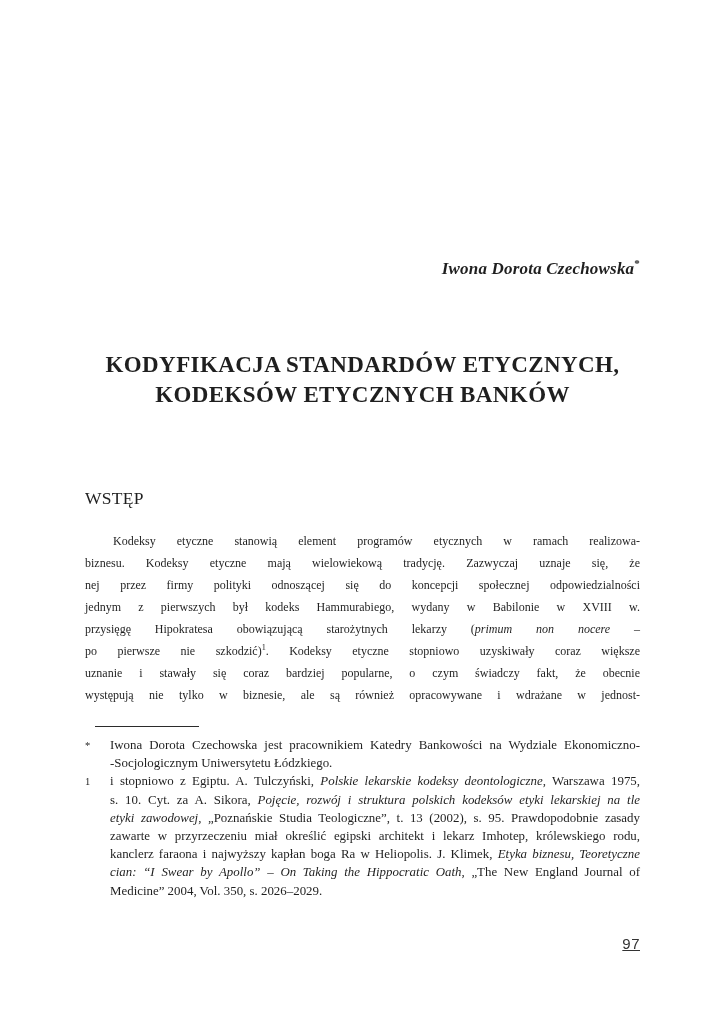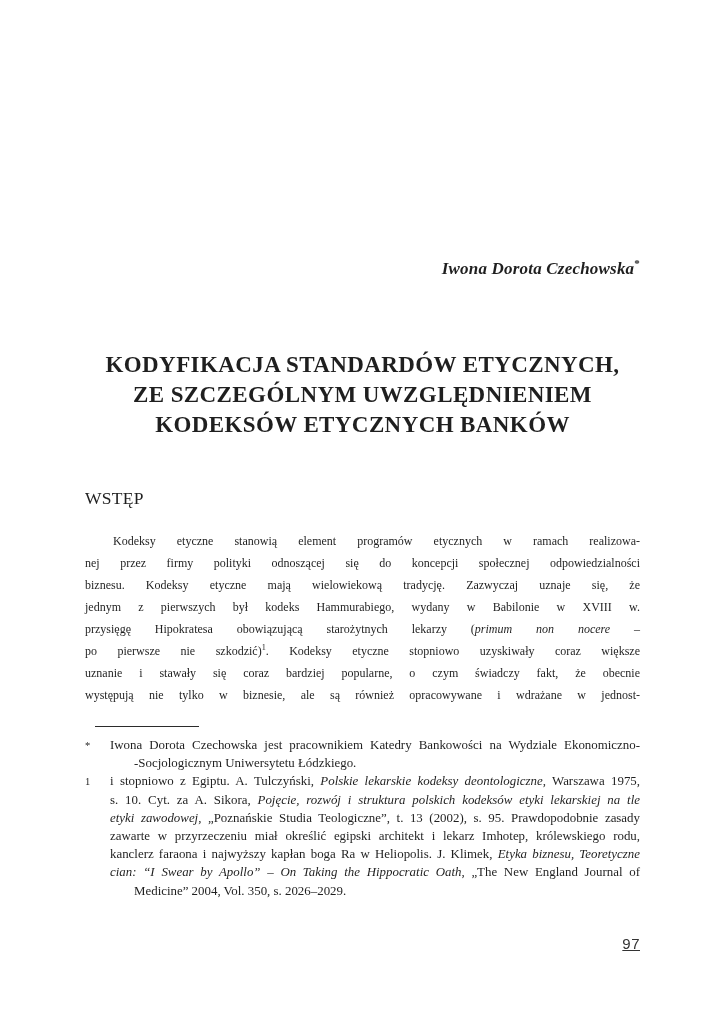--- a/index.html
+++ b/index.html
@@ -49,21 +49,20 @@
     font-size: 12px;
     line-height: 22px;
   }
   .rl-line {
     text-align: justify;
     text-align-last: justify;
     white-space: nowrap;
   }
   .rl-line.rl-last {
     text-align-last: left;
-    margin-left: 24px;
   }
   .rl-line.rl-ind {
     text-indent: 28px;
   }
   .it { font-style: italic; }
   .sup {
     font-size: 0.68em;
     vertical-align: super;
     line-height: 0;
   }
@@ -101,30 +100,29 @@
 </style>
 </head>
 <body>
 
 <div class="page">
 
   <div class="author-line"><span>Iwona Dorota Czechowska</span><span class="note-marker">*</span></div>
 
   <div class="article-title">
     <div>KODYFIKACJA STANDARDÓW ETYCZNYCH,</div>
-    <div>ZE SZCZEGÓLNYM UWZGLĘDNIENIEM</div>
     <div>KODEKSÓW ETYCZNYCH BANKÓW</div>
   </div>
 
   <div class="section-heading">WSTĘP</div>
 
   <div class="body-text">
       <div class="rl-line rl-ind"><span>Kodeksy etyczne stanowią element programów etycznych w ramach realizowa-</span></div>
+      <div class="rl-line"><span>biznesu. Kodeksy etyczne mają wielowiekową tradycję. Zazwyczaj uznaje się, że</span></div>
       <div class="rl-line"><span>nej przez firmy polityki odnoszącej się do koncepcji społecznej odpowiedzialności</span></div>
-      <div class="rl-line"><span>biznesu. Kodeksy etyczne mają wielowiekową tradycję. Zazwyczaj uznaje się, że</span></div>
       <div class="rl-line"><span>jednym z pierwszych był kodeks Hammurabiego, wydany w Babilonie w XVIII w.</span></div>
       <div class="rl-line"><span>przysięgę Hipokratesa obowiązującą starożytnych lekarzy (</span><span class="it">primum non nocere</span><span> –</span></div>
       <div class="rl-line"><span>po pierwsze nie szkodzić)</span><span class="sup">1</span><span>. Kodeksy etyczne stopniowo uzyskiwały coraz większe</span></div>
       <div class="rl-line"><span>uznanie i stawały się coraz bardziej popularne, o czym świadczy fakt, że obecnie</span></div>
       <div class="rl-line"><span>występują nie tylko w biznesie, ale są również opracowywane i wdrażane w jednost-</span></div>
     </div>
 
   <hr class="footnote-rule">
 
   <div class="footnotes">

